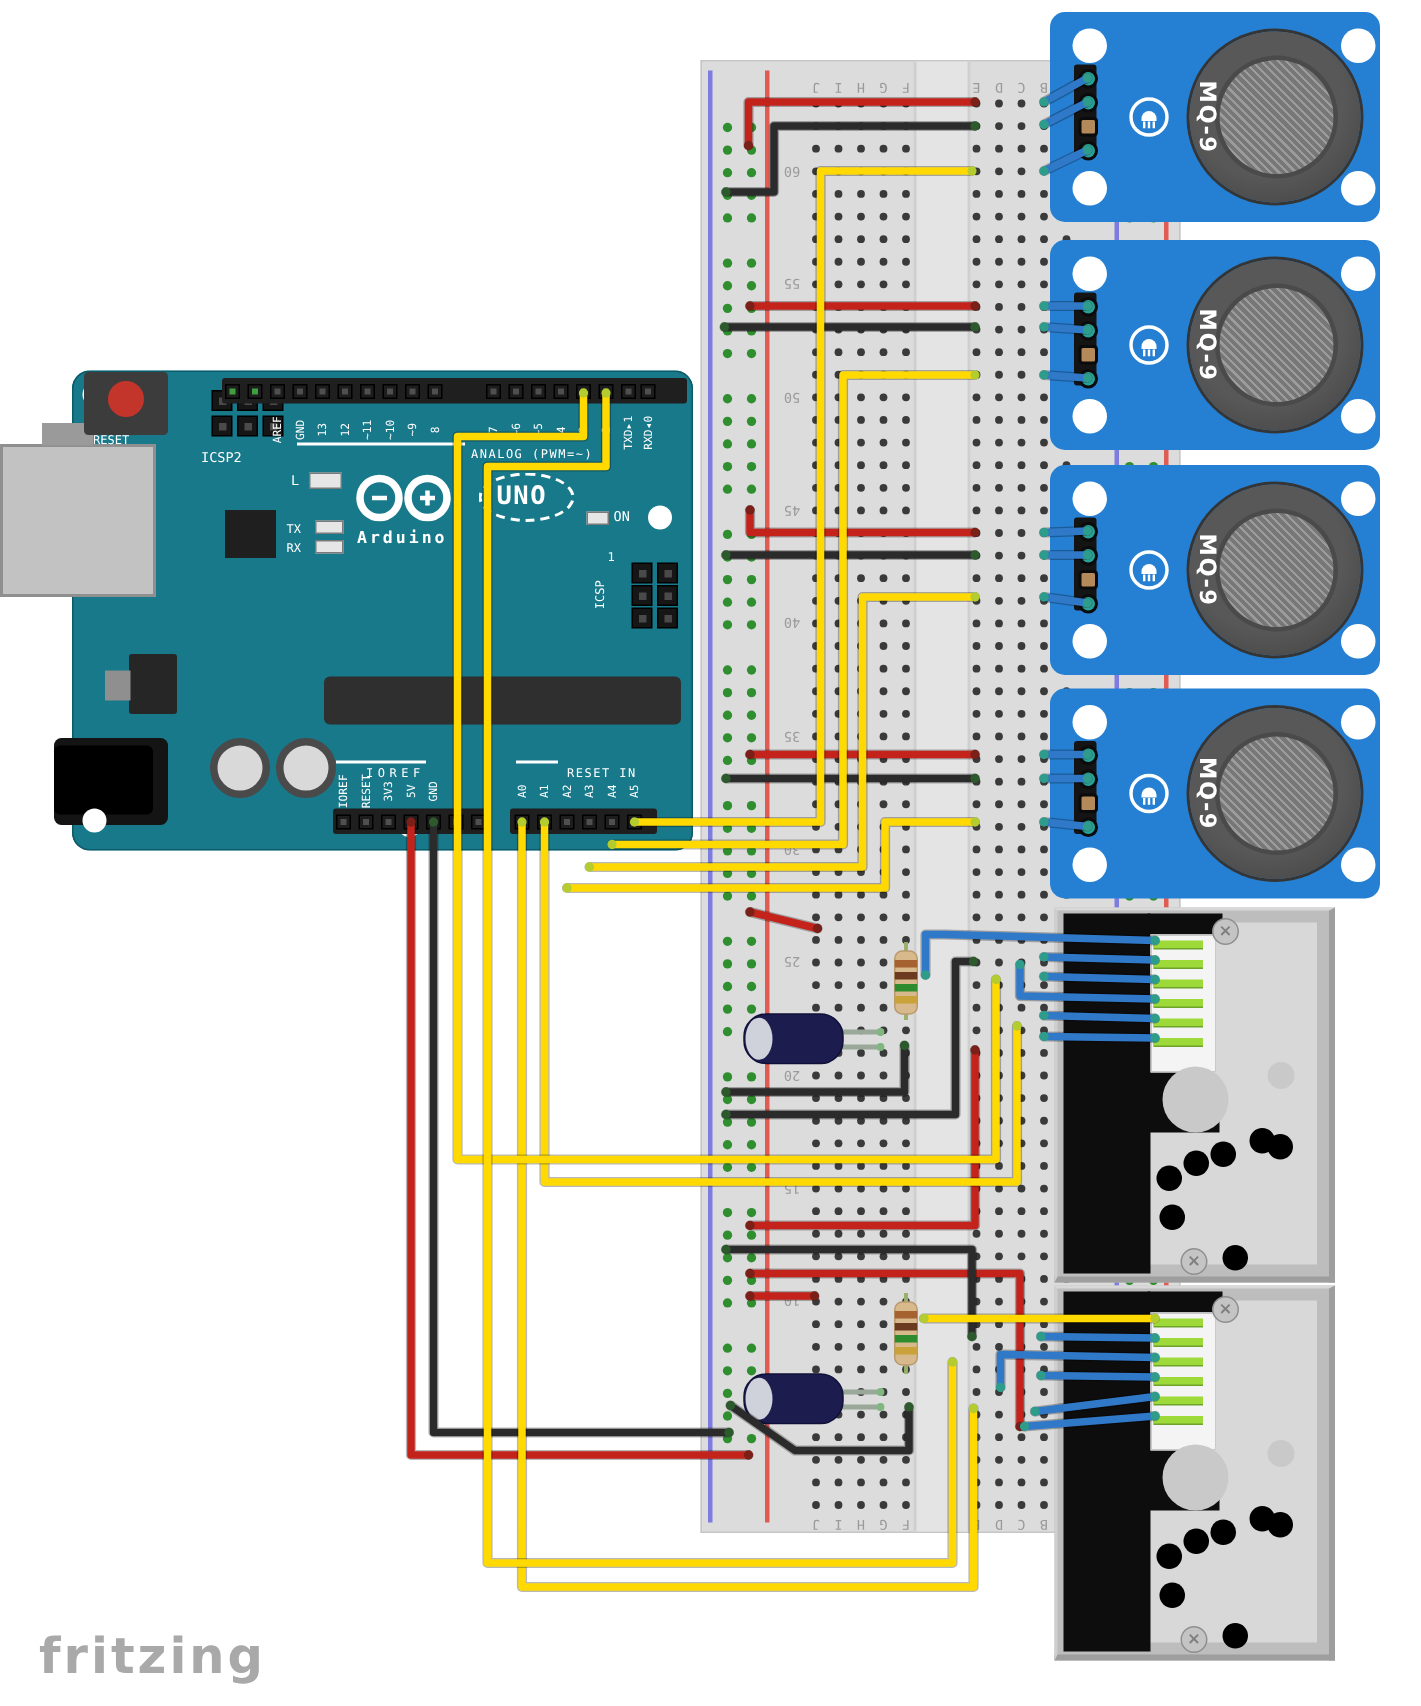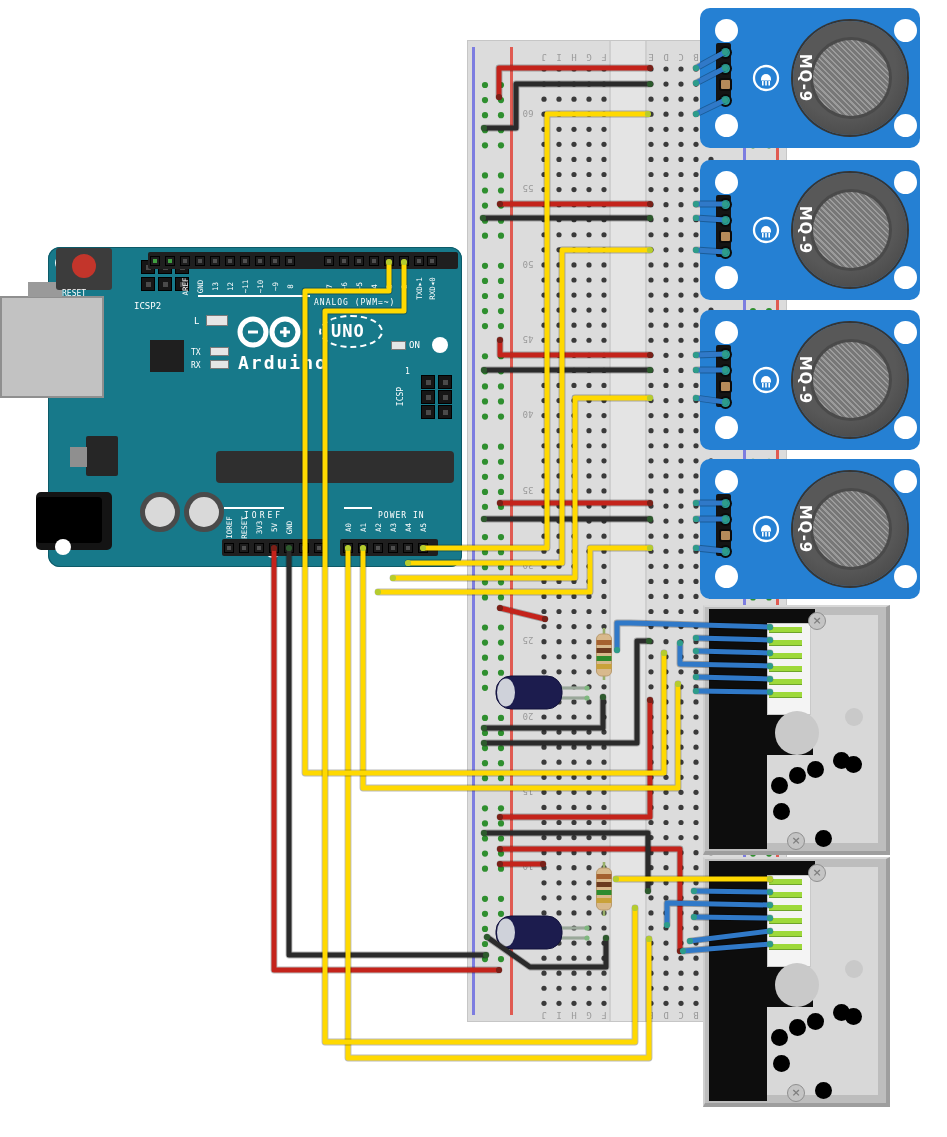--- a/index.html
+++ b/index.html
@@ -1026,21 +1026,21 @@
 
     <div class="abs" style="left:102px;top:93px;width:34px;height:32px;background:#1f1f1f"></div>
 
     <svg class="abs" width="70" height="36" style="left:187px;top:67px">
       <circle cx="18" cy="18" r="13" fill="none" stroke="#fff" stroke-width="5"></circle>
       <circle cx="50" cy="18" r="13" fill="none" stroke="#fff" stroke-width="5"></circle>
       <rect x="13" y="16.5" width="10" height="3" fill="#fff"></rect>
       <rect x="45" y="16.5" width="10" height="3" fill="#fff"></rect>
       <rect x="48.5" y="13" width="3" height="10" fill="#fff"></rect>
     </svg>
-    <div class="abs sil" style="left:190px;top:105px;font-size:18px;font-weight:bold;letter-spacing:2px">Arduino</div>
+    <div class="abs sil" style="left:190px;top:105px;font-size:11px;font-weight:bold;letter-spacing:2px">Arduino</div>
     <div class="abs" style="left:271px;top:68px;width:64px;height:33px;border:2px dashed #fff;border-radius:50%;box-sizing:border-box"></div>
     <div class="abs sil" style="left:283px;top:74px;font-size:17px;font-weight:bold;letter-spacing:1px">UNO</div>
 
     <div class="abs ledrect" style="left:343px;top:94px;width:15px;height:9px"></div>
     <div class="abs sil" style="left:361px;top:93px;font-size:9px">ON</div>
 
     <div id="icsp-pins">
         <div class="abs icsp-pin" style="left: 374px; top: 129px;">
           <i></i>
         </div>
@@ -1083,21 +1083,21 @@
       </div>
     <div id="analog-labels">
         <div class="abs sil vlab" style="left: 300px; top: 281px;">A0</div>
         <div class="abs sil vlab" style="left: 315px; top: 281px;">A1</div>
         <div class="abs sil vlab" style="left: 330px; top: 281px;">A2</div>
         <div class="abs sil vlab" style="left: 345px; top: 281px;">A3</div>
         <div class="abs sil vlab" style="left: 360px; top: 281px;">A4</div>
         <div class="abs sil vlab" style="left: 375px; top: 281px;">A5</div>
       </div>
     <div class="abs sil" style="left:196px;top:264px;font-size:8px;letter-spacing:3px">IOREF</div>
-    <div class="abs sil" style="left:330px;top:264px;font-size:8px;letter-spacing:1px">POWER IN</div>
+    <div class="abs sil" style="left:330px;top:264px;font-size:8px;letter-spacing:1px">RESET IN</div>
     <div class="abs" style="left:176px;top:260px;width:60px;height:2px;background:#fff"></div>
     <div class="abs" style="left:296px;top:260px;width:28px;height:2px;background:#fff"></div>
   <div class="abs pinsq" style="left: 103px; top: 10px;">
         <i style="background: rgb(63, 159, 63);"></i>
       </div>
       <div class="abs pinsq" style="left: 118px; top: 10px;">
         <i style="background: rgb(63, 159, 63);"></i>
       </div>
       <div class="abs pinsq" style="left: 133px; top: 10px;">
         <i></i>
@@ -1550,13 +1550,14 @@
       <polyline points="770,931 690,941" fill="none" stroke="#3079c8" stroke-width="5" stroke-linecap="round" stroke-linejoin="round"></polyline>
       <circle cx="770" cy="931" r="3.1" fill="#2e9c8a"></circle>
       <circle cx="690" cy="941" r="3.1" fill="#2e9c8a"></circle>
       <polyline points="770,944 683,951" fill="none" stroke="rgba(0,0,0,0.28)" stroke-width="6.8" stroke-linecap="round" stroke-linejoin="round"></polyline>
       <polyline points="770,944 683,951" fill="none" stroke="#3079c8" stroke-width="5" stroke-linecap="round" stroke-linejoin="round"></polyline>
       <circle cx="770" cy="944" r="3.1" fill="#2e9c8a"></circle>
       <circle cx="683" cy="951" r="3.1" fill="#2e9c8a"></circle>
     </svg>
 
 
+  <div id="watermark" class="abs">fritzing</div>
 </div>
 
 </body></html>

